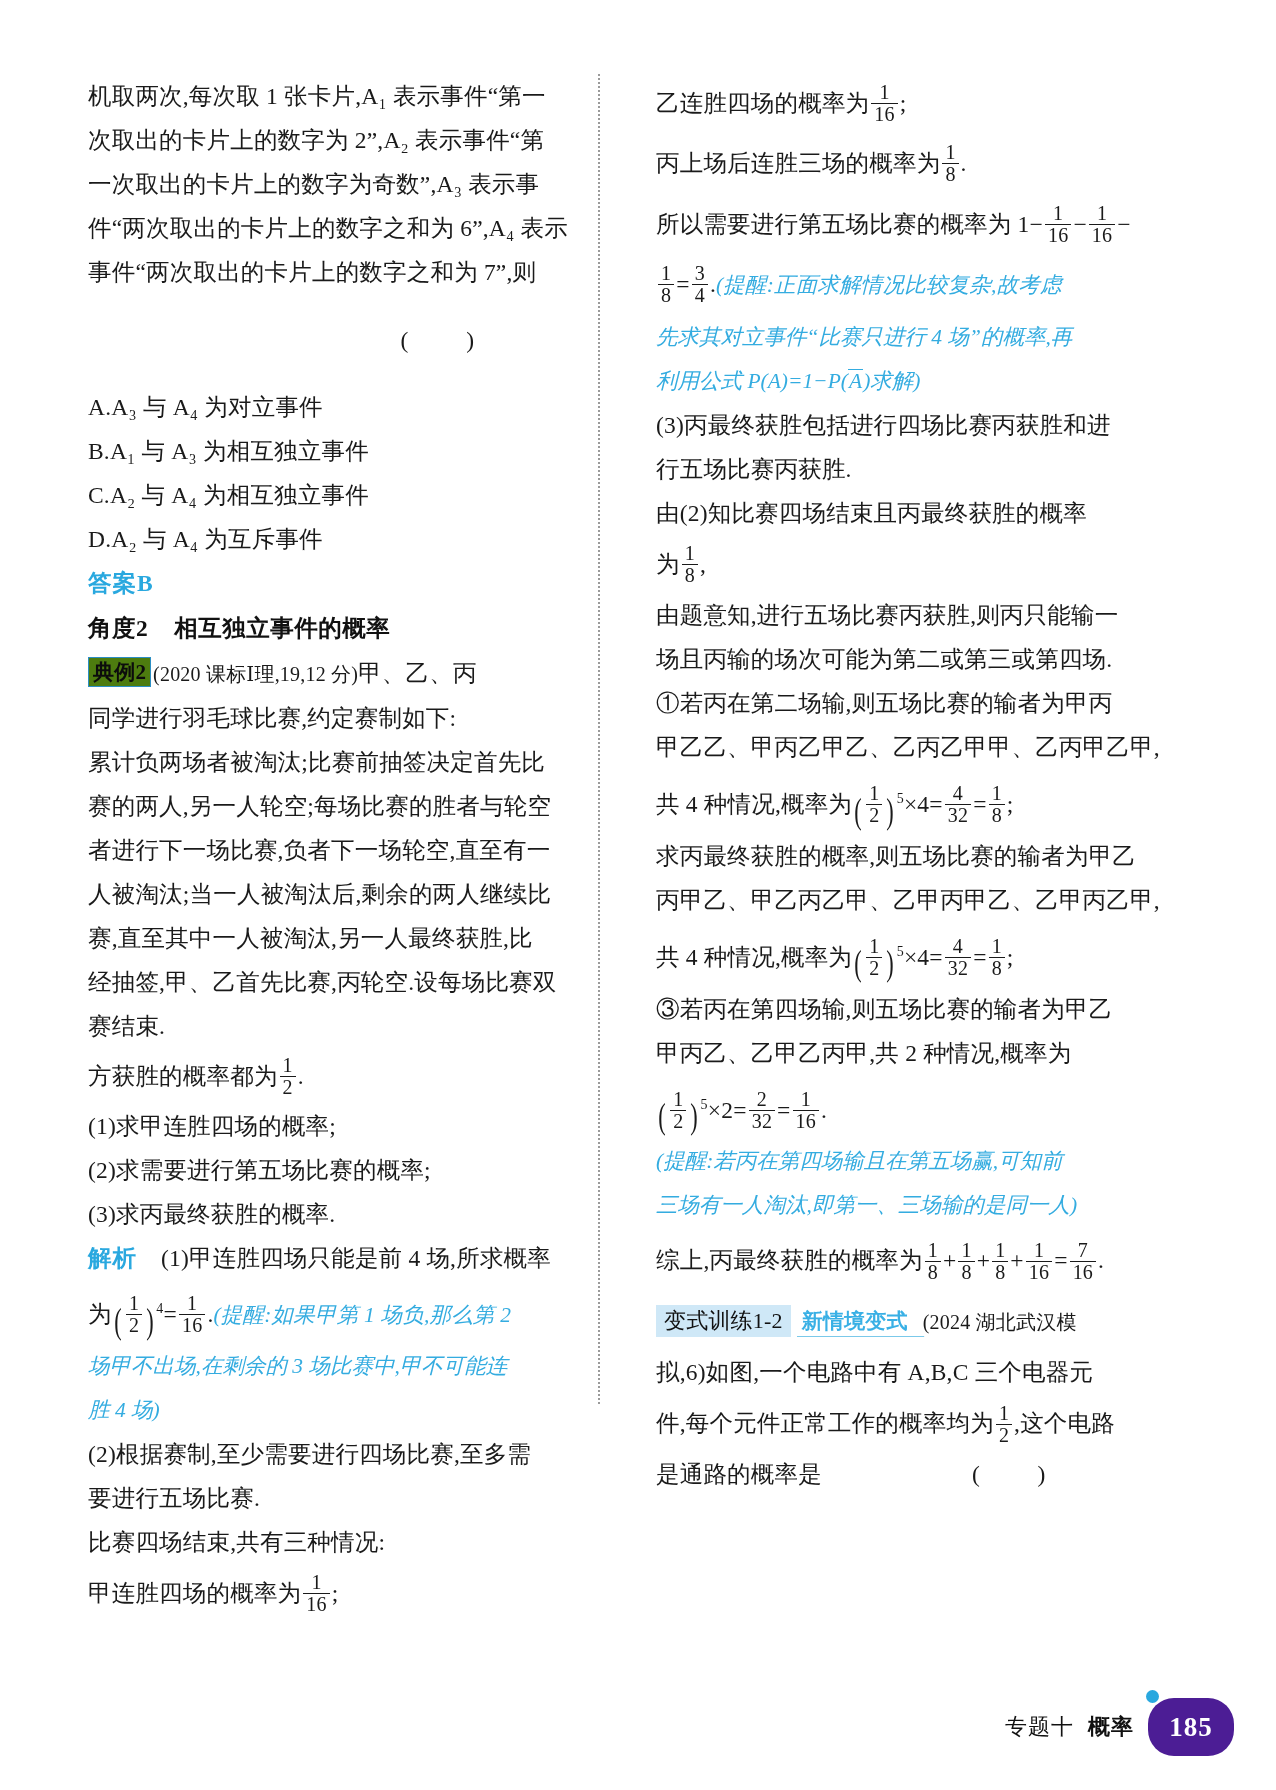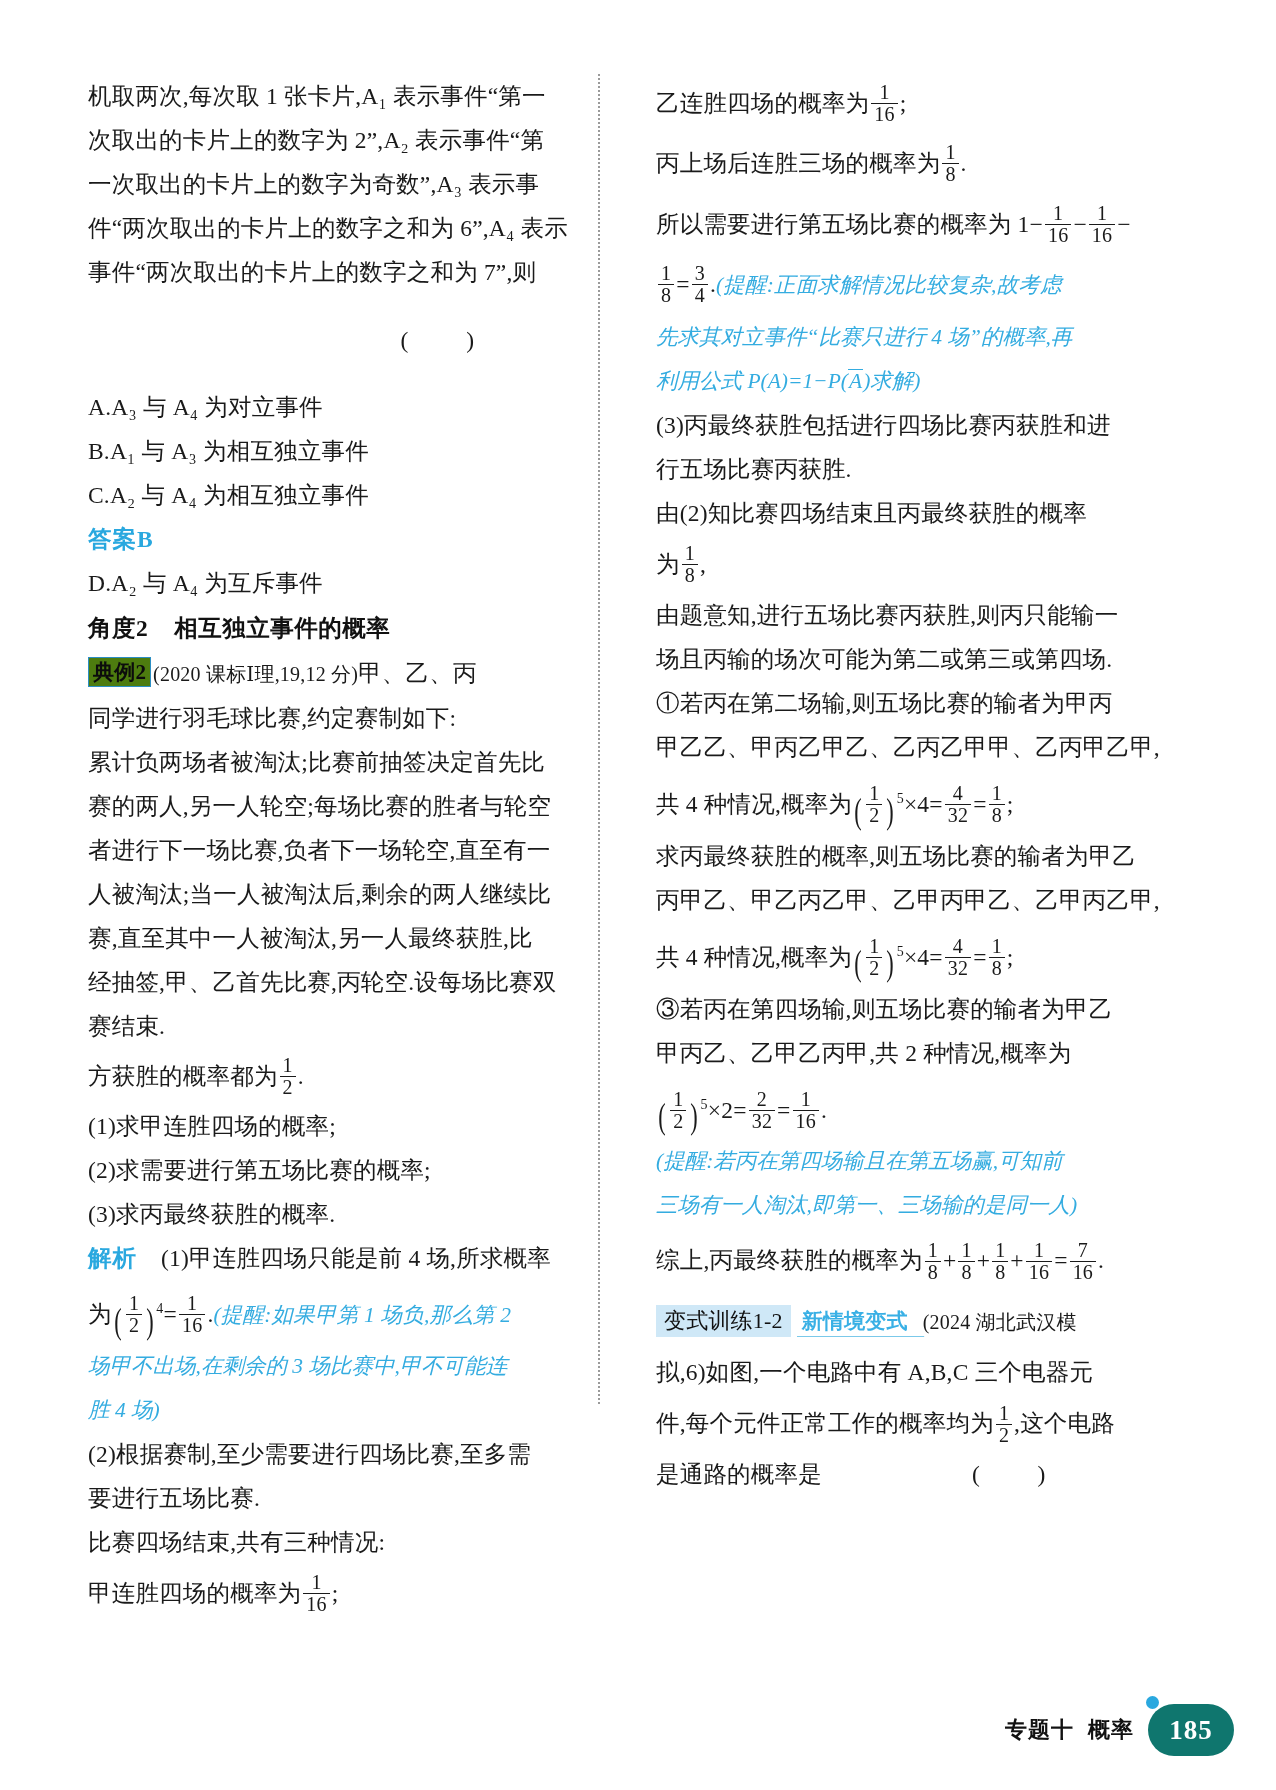--- a/index.html
+++ b/index.html
@@ -94,24 +94,24 @@
   }
 
   
   .footer{
     position:absolute;left:0;right:0;bottom:34px;height:58px;
   }
   .footer-inner{
     position:absolute;right:42px;bottom:0;
     display:flex;align-items:center;gap:14px;
   }
-  .f-topic{font-size:22px;font-weight:bold;color:#111;letter-spacing:1px;}
+  .f-topic{font-size:22px;font-weight:normal;color:#111;letter-spacing:1px;}
   .f-sub{font-size:22px;font-weight:bold;color:#111;letter-spacing:1px;}
   .f-page{
-    width:86px;height:52px;border-radius:26px;background:#0f766e;
+    width:86px;height:58px;border-radius:26px;background:#4c1d95;
     color:#fff;font-weight:bold;font-size:27px;
     display:flex;align-items:center;justify-content:center;
     letter-spacing:1px;position:relative;
   }
   .f-dot{
     position:absolute;left:-2px;top:-8px;width:13px;height:13px;
     border-radius:50%;background:#29a8df;
   }
 </style>
 </head>
@@ -127,25 +127,25 @@
       <p class="ln">次取出的卡片上的数字为 2”,A₂ 表示事件“第</p>
       <p class="ln">一次取出的卡片上的数字为奇数”,A₃ 表示事</p>
       <p class="ln">件“两次取出的卡片上的数字之和为 6”,A₄ 表示</p>
       <p class="ln">事件“两次取出的卡片上的数字之和为 7”,则</p>
 
       <p class="choicemark">( )</p>
 
       <p class="ln">A.A₃ 与 A₄ 为对立事件</p>
       <p class="ln">B.A₁ 与 A₃ 为相互独立事件</p>
       <p class="ln">C.A₂ 与 A₄ 为相互独立事件</p>
+      <p class="ln">D.A₂ 与 A₄ 为互斥事件</p>
+
       <p class="ln">
         <span class="tag-ans">答案</span><span class="tag-ans v">B</span>
       </p>
-
-      <p class="ln">D.A₂ 与 A₄ 为互斥事件</p>
 
       <p class="h-angle">
         <span>角度2</span><span class="sp"></span><span>相互独立事件的概率</span>
       </p>
 
       <p class="ln">
         <span class="tag-example">典例2</span><span class="sml">(2020 课标Ⅰ理,19,12 分)</span><span>甲、乙、丙</span>
       </p>
       <p class="ln">同学进行羽毛球比赛,约定赛制如下:</p>
       <p class="ln">累计负两场者被淘汰;比赛前抽签决定首先比</p>

